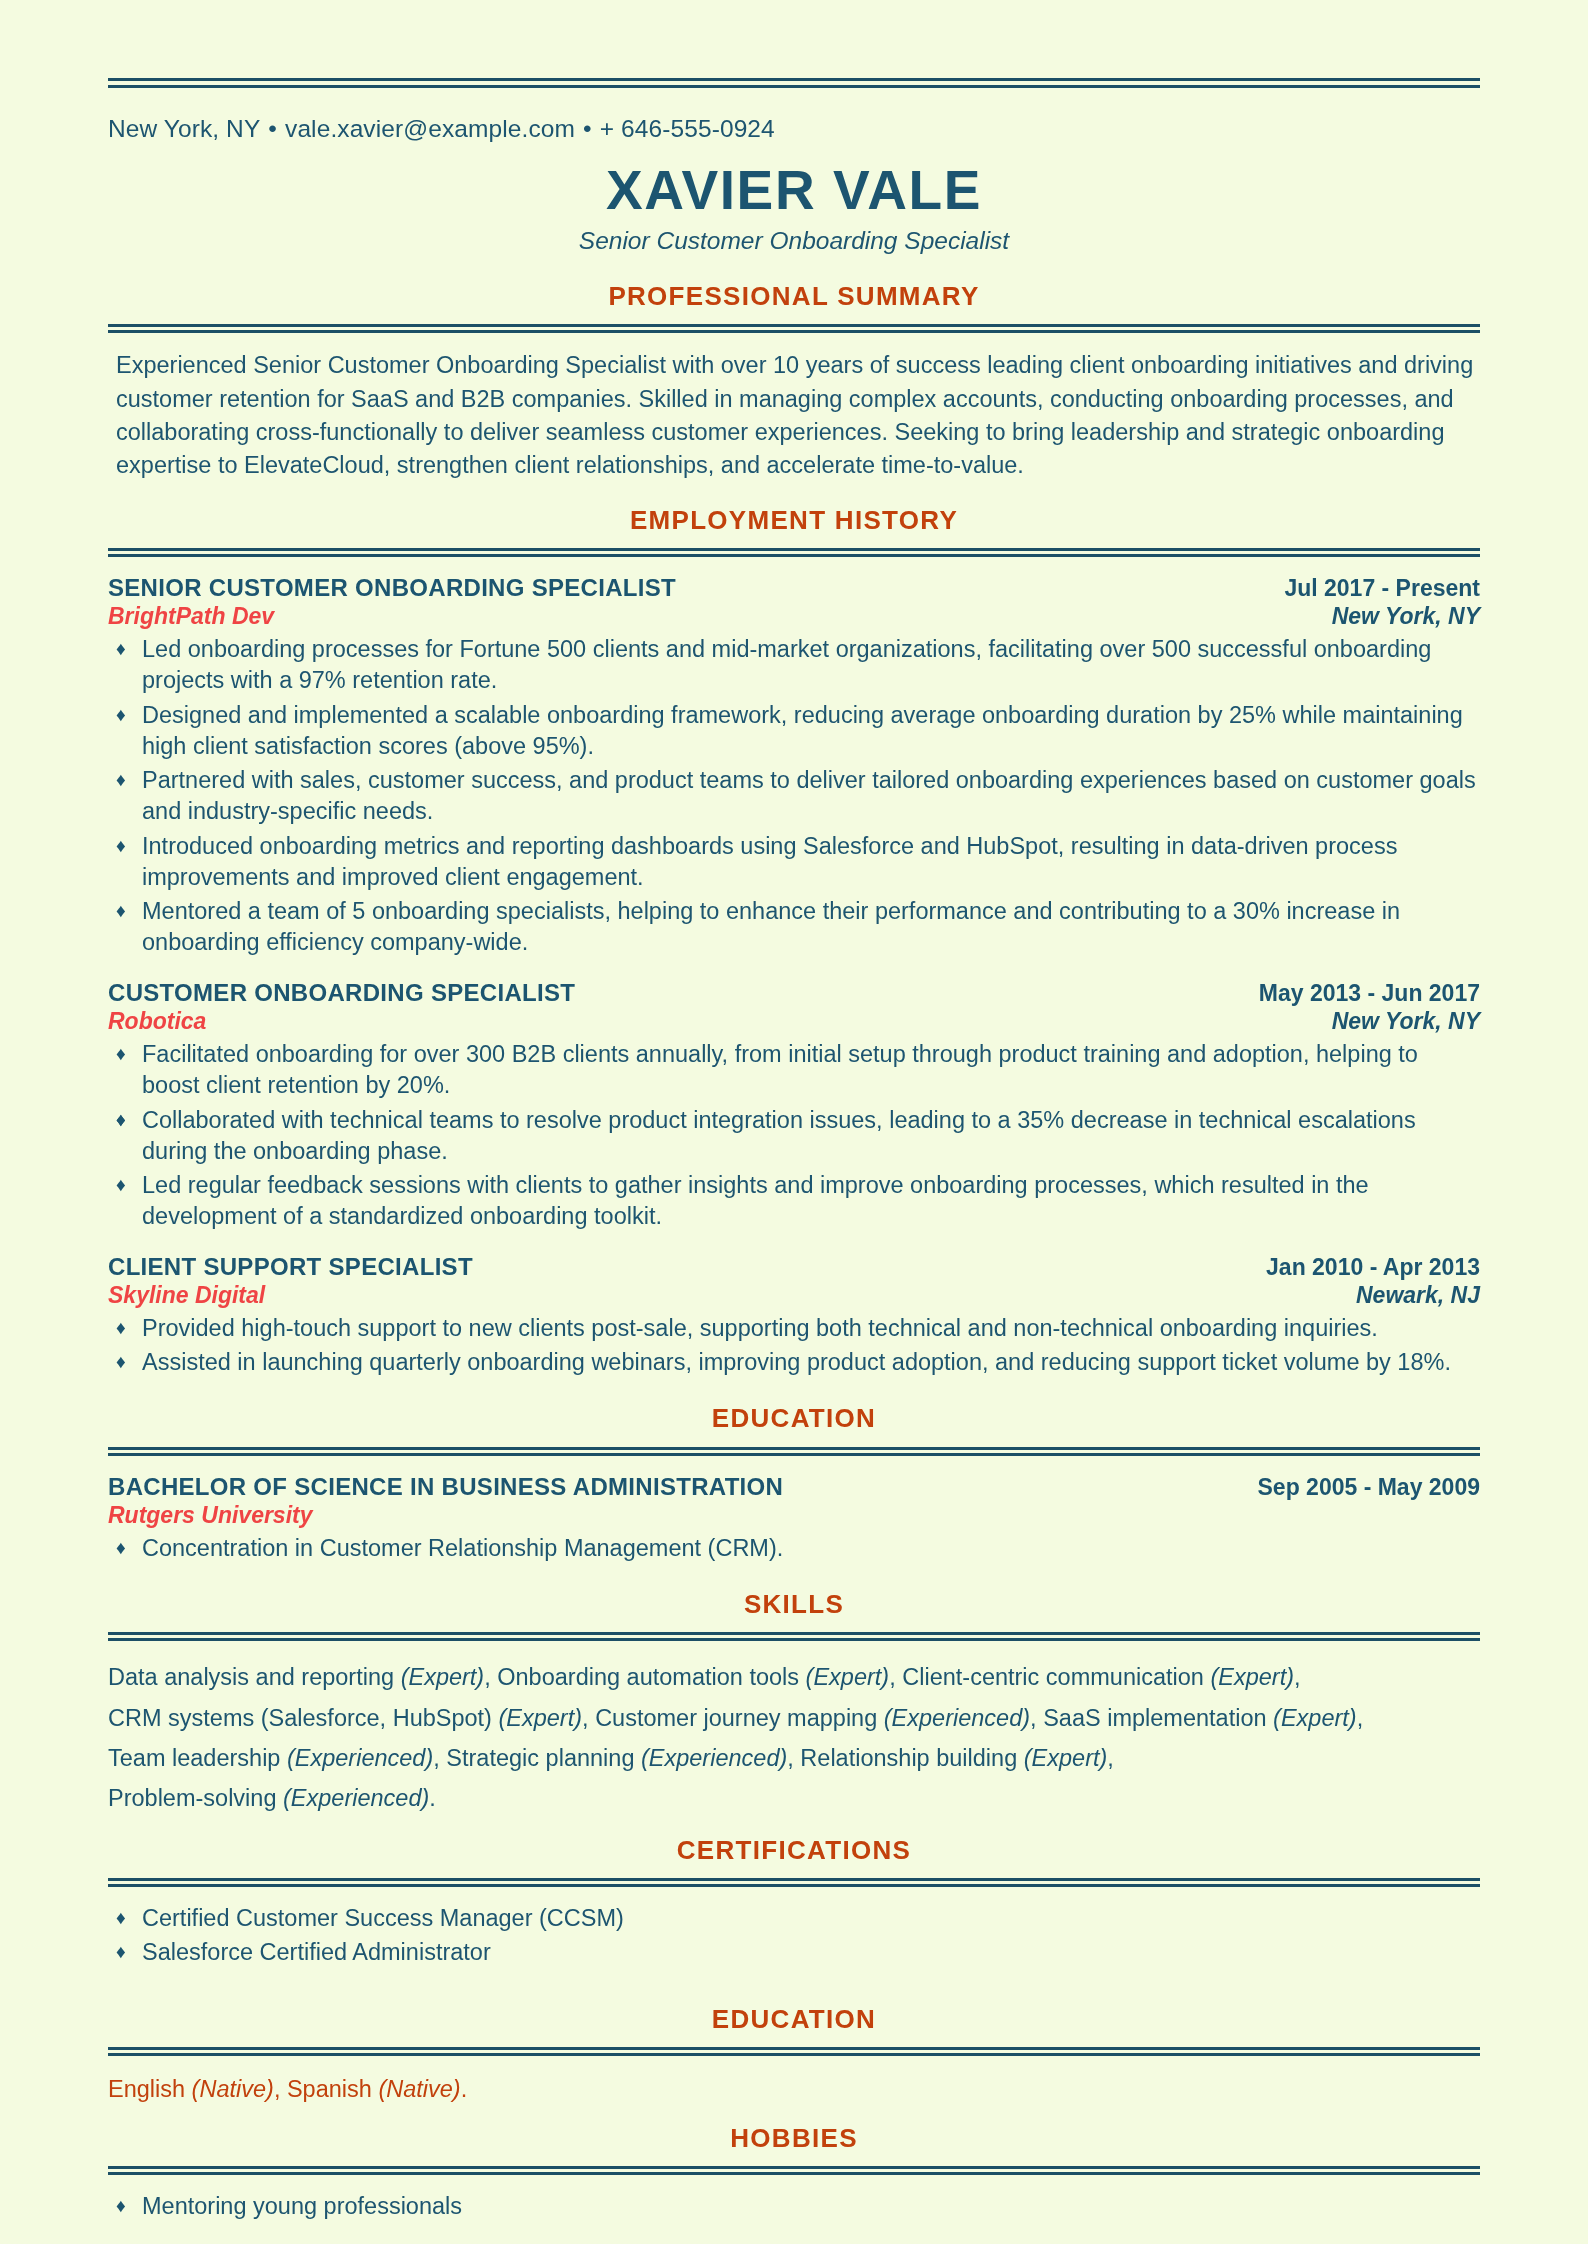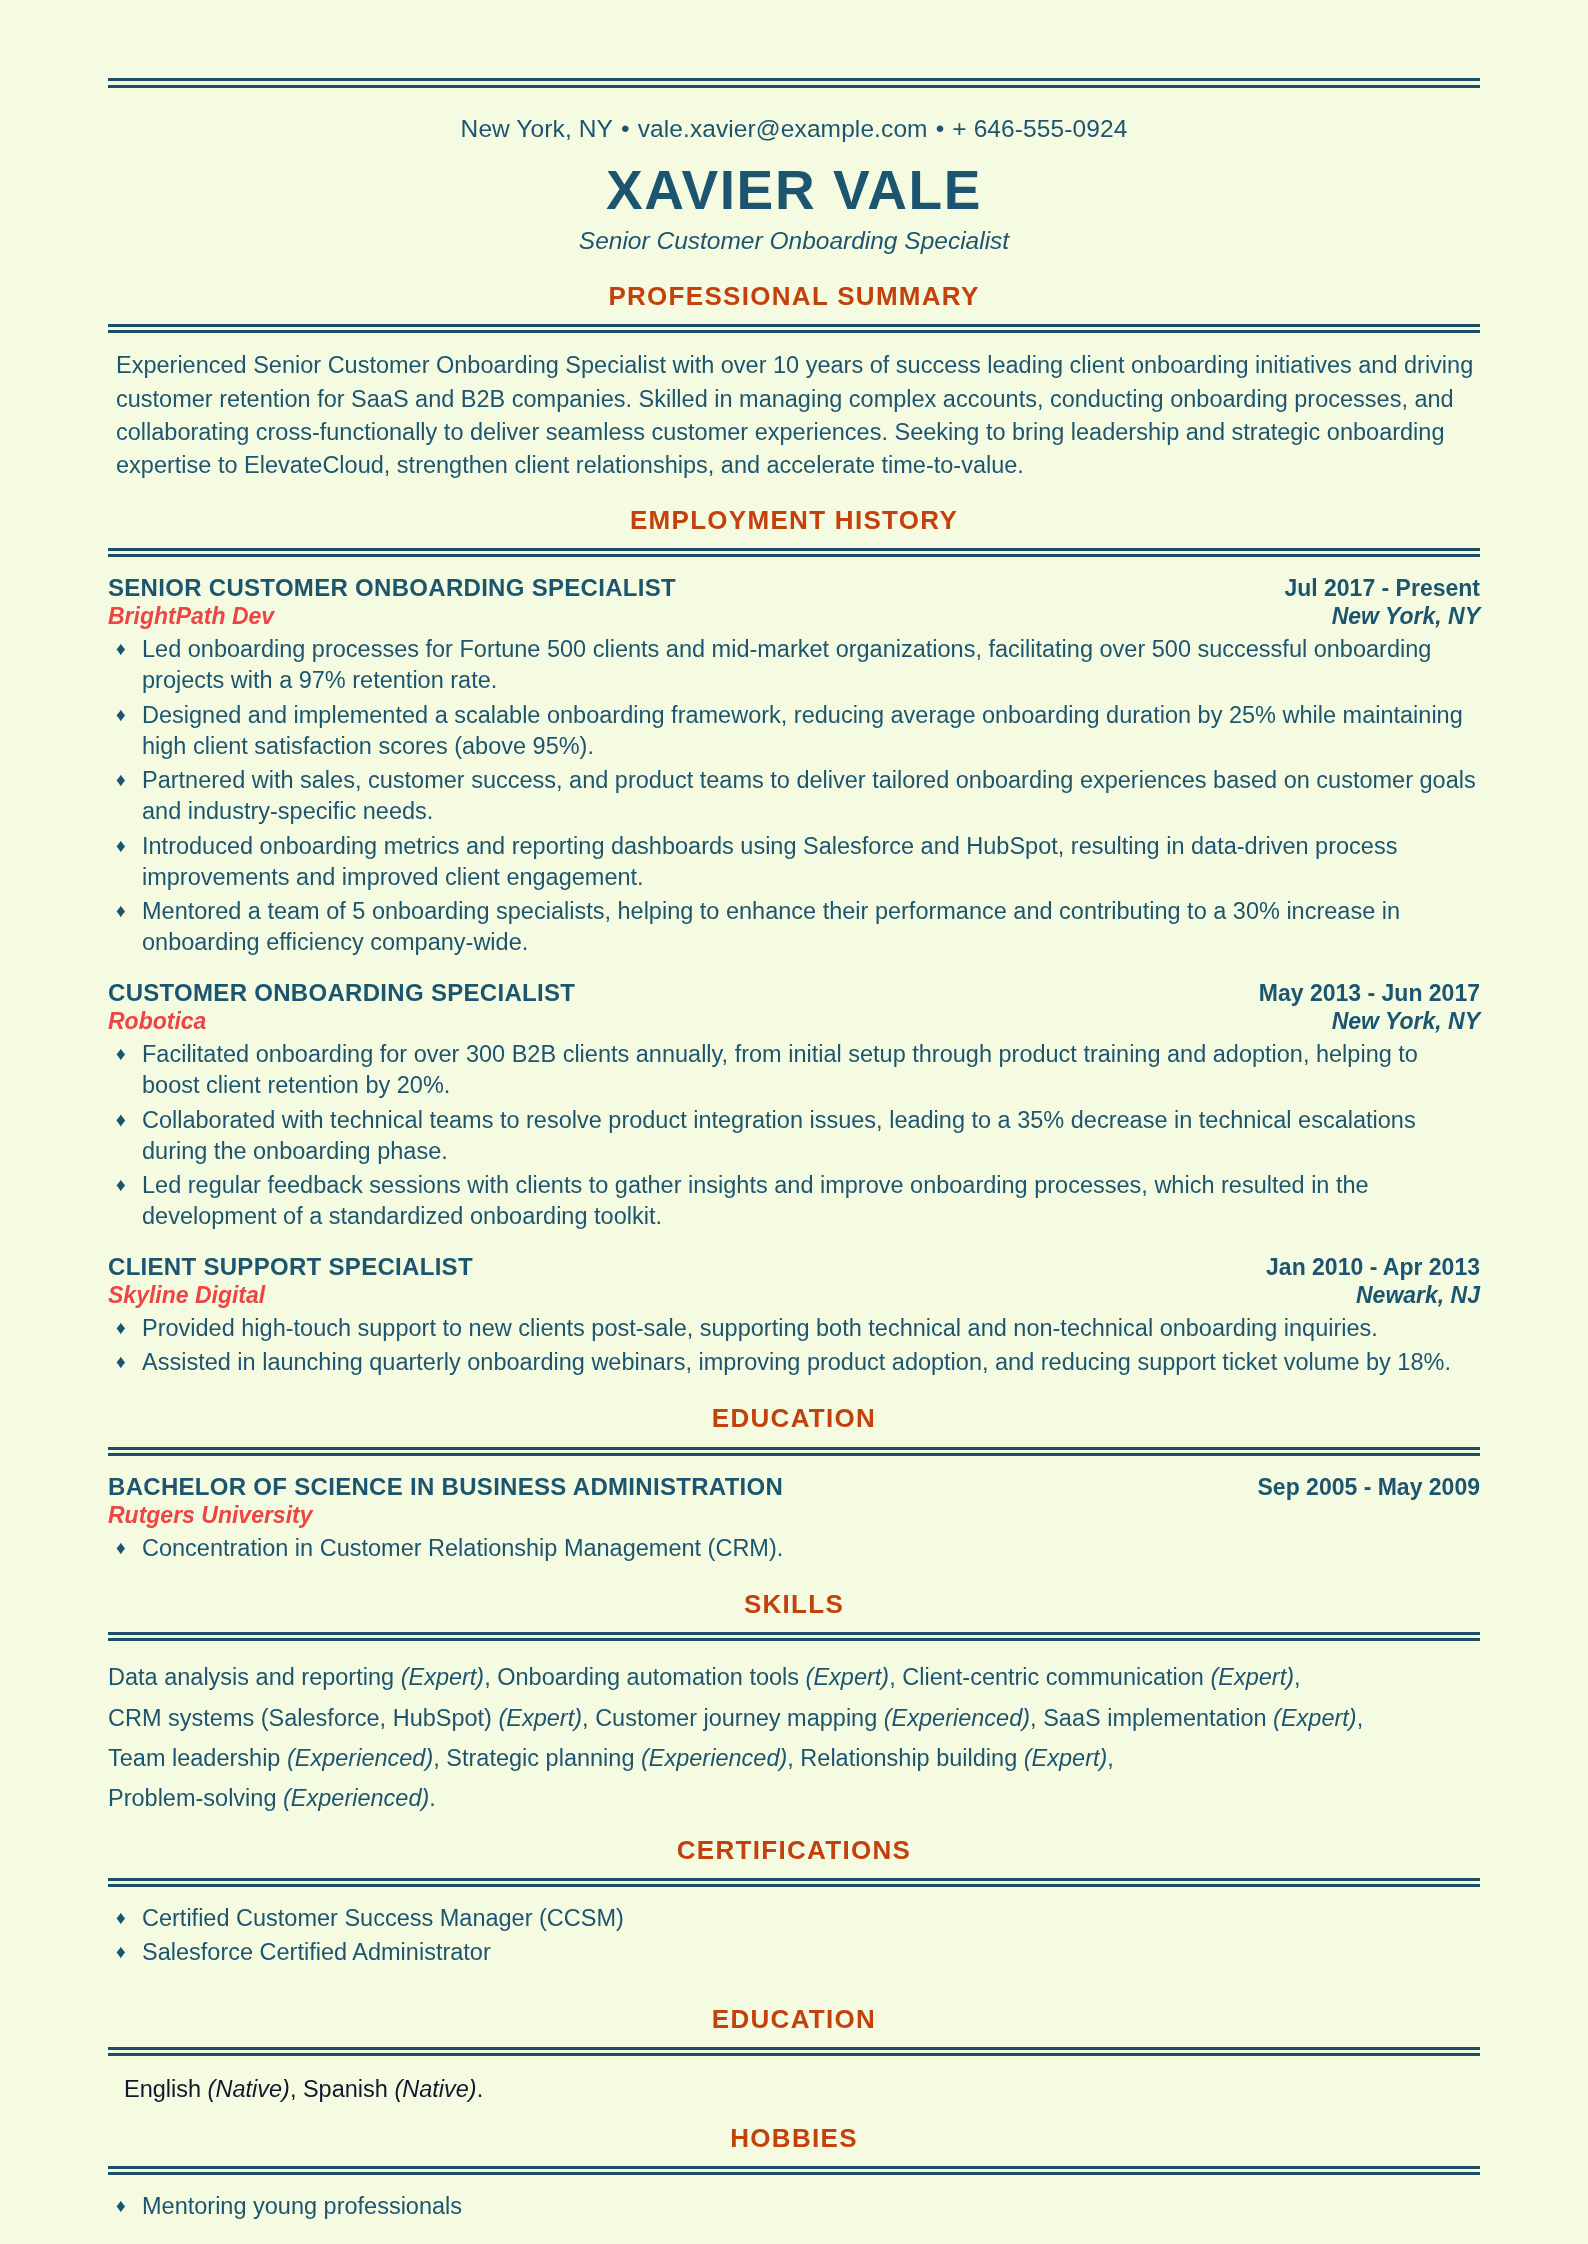--- a/index.html
+++ b/index.html
@@ -25,21 +25,21 @@
   
   .top-rule {
     border-top: 3px solid #1c4f66;
     border-bottom: 3px solid #1c4f66;
     height: 4px;
     margin: 0 0 26px 0;
   }
 
   
   .contact-line {
-    text-align: center;
+    text-align: left;
     font-size: 24.5px;
     letter-spacing: 0.1px;
     color: #1d5570;
     margin: 0 0 18px 0;
     line-height: 1.2;
   }
   .contact-sep {
     display: inline-block;
     padding: 0 8px;
   }
@@ -163,22 +163,22 @@
     margin: 0 0 16px 0;
   }
   .skills-block .lvl {
     font-style: italic;
   }
 
   
   .lang-block {
     font-size: 23.5px;
     line-height: 1.5;
-    color: #0f172a;
-    margin: 0 0 16px 16px;
+    color: #c2410c;
+    margin: 0 0 16px 0;
   }
   .lang-block .lvl { font-style: italic; }
   .gap-md { height: 16px; }
 </style>
 </head>
 <body>
 
 <div class="page">
 
   <div class="top-rule"></div>

